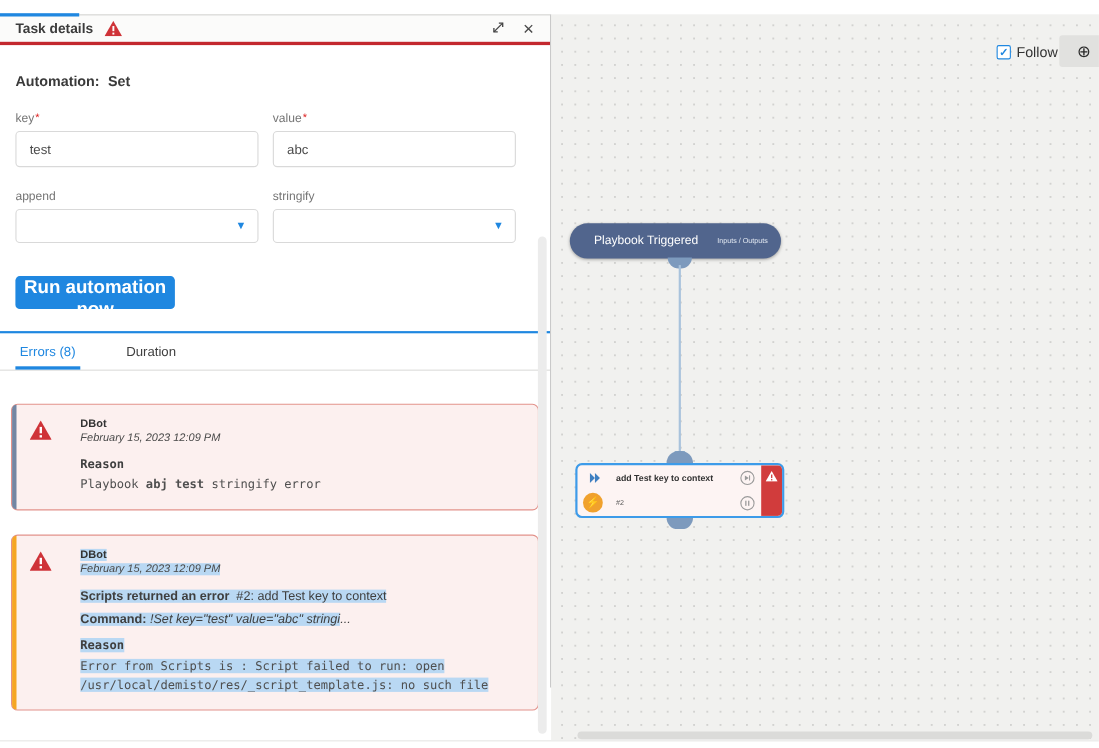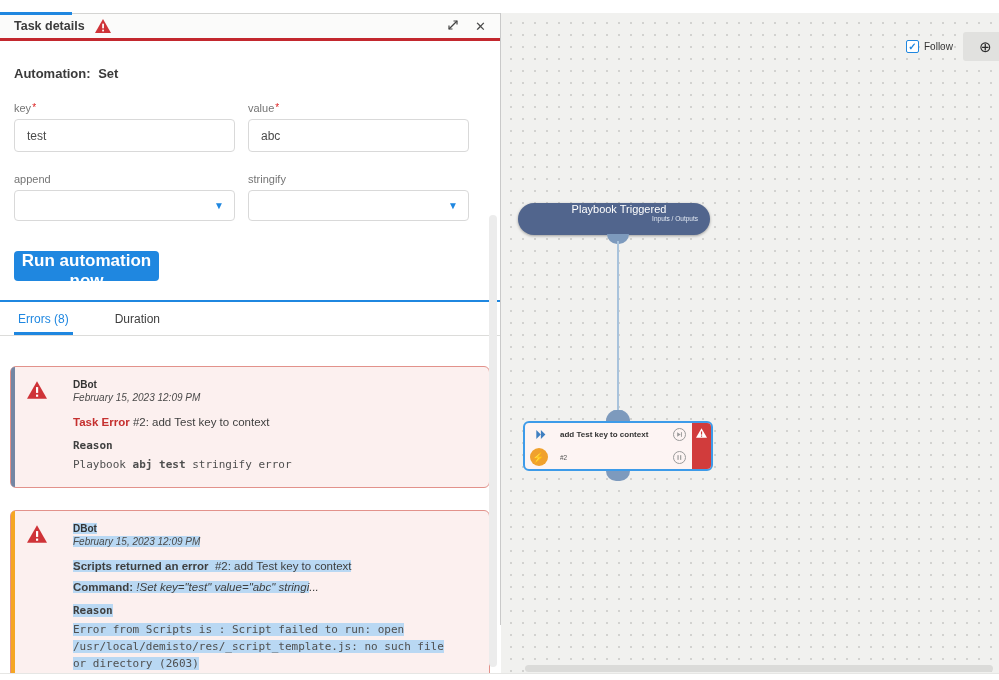--- a/index.html
+++ b/index.html
@@ -75,28 +75,28 @@
   
   .canvas { position:absolute; left:501px; top:13px; width:498px; height:660px; overflow:hidden;
             background-color:#f1f1ef;
             background-image:radial-gradient(circle, #d2d2d0 1px, transparent 1.3px);
             background-size:12px 12px; background-position:4px 4px; }
 
   .follow-wrap { position:absolute; left:405px; top:27px; display:flex; align-items:center; gap:5px; }
   .checkbox { width:13px; height:13px; border:1.5px solid #1f87e0; border-radius:2px; background:#fff;
               color:#1f87e0; font-size:10px; font-weight:bold; display:flex; align-items:center;
               justify-content:center; cursor:pointer; }
-  .follow-label { font-size:10px; color:#333; }
+  .follow-label { font-size:13px; color:#333; }
   .zoom-ctrl { position:absolute; left:462px; top:19px; width:44px; height:29px; background:#e1e1df;
                border-radius:3px 0 0 3px; display:flex; align-items:center; padding-left:16px; }
   .zoom-ctrl .zoom-icon { font-size:15px; color:#2a2a2a; cursor:pointer; }
 
   .trigger-node { position:absolute; left:17px; top:190px; width:192px; height:32px; background:#51658d;
                   border-radius:16px; box-shadow:0 1px 3px rgba(0,0,0,.35); display:flex; align-items:center;
-                  padding:0 12px 0 22px; cursor:pointer;flex-direction:column; }
+                  padding:0 12px 0 22px; cursor:pointer; }
   .trigger-label { color:#ffffff; font-size:11px; }
   .trigger-sub { margin-left:auto; color:#e3e9f2; font-size:6.5px; }
 
   .conn { position:absolute; background:#7d9abd; }
   .conn-down { border-radius:0 0 12px 12px; }
   .conn-up { border-radius:12px 12px 0 0; }
   .edge-line { position:absolute; left:116px; top:228px; width:2px; height:170px; background:#a9c3dc; }
   .edge-arrow { position:absolute; left:112px; top:397px; width:0; height:0;
                 border-left:5px solid transparent; border-right:5px solid transparent;
                 border-top:7px solid #8fb1cf; }
@@ -187,24 +187,20 @@
             <svg width="20" height="18" viewBox="0 0 24 21">
                 <path d="M12 0 L24 21 H0 Z" fill="#cf3338"></path>
                 <rect x="10.8" y="7" width="2.6" height="7" fill="#fff"></rect>
                 <rect x="10.8" y="16" width="2.6" height="2.6" fill="#fff"></rect>
               </svg>
           </span>
         </div>
         <div class="card-content">
           <div class="author">DBot</div>
           <div class="timestamp">February 15, 2023 12:09 PM</div>
-          <div class="type-line">
-            <span class="type-red">Task Error</span>
-            <span>#2: add Test key to context</span>
-          </div>
           <div class="reason-label mono">Reason</div>
           <div class="reason-text mono">
             <span>Playbook </span><b>abj test</b><span> stringify error</span>
           </div>
         </div>
       </div>
 
       
       <div class="error-card second">
         <div class="stripe stripe-orange"></div>
@@ -223,21 +219,20 @@
           <div class="type-line">
             <span class="sel"><span class="type-bold">Scripts returned an error</span>&nbsp; <span>#2: add Test key to context</span></span>
           </div>
           <div class="cmd-line">
             <span class="sel"><span class="cmd-label">Command:</span> <span class="cmd-val">!Set key="test" value="abc" stringi</span></span><span class="cmd-val">...</span>
           </div>
           <div class="reason-label mono"><span class="sel">Reason</span></div>
           <div class="reason-text mono">
             <div><span class="sel">Error from Scripts is : Script failed to run: open</span></div>
             <div><span class="sel">/usr/local/demisto/res/_script_template.js: no such file</span></div>
-            <div><span class="sel">or directory (2603)</span></div>
           </div>
         </div>
       </div>
     </div>
 
     <div class="panel-scrollbar"></div>
   </div>
 
   <div class="canvas">
 

